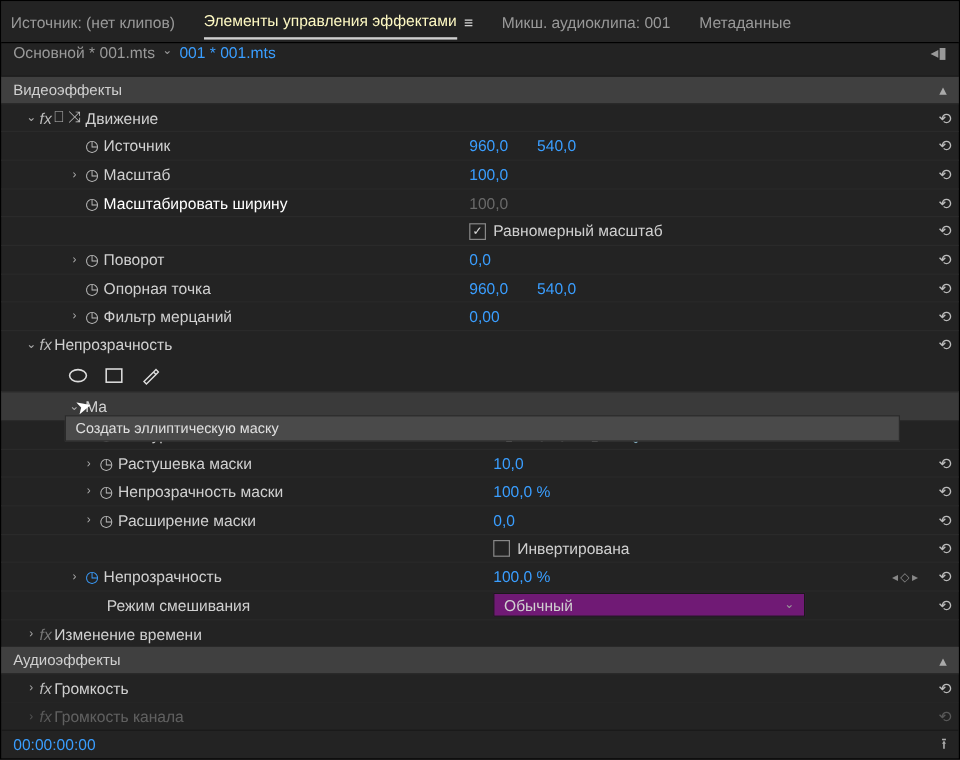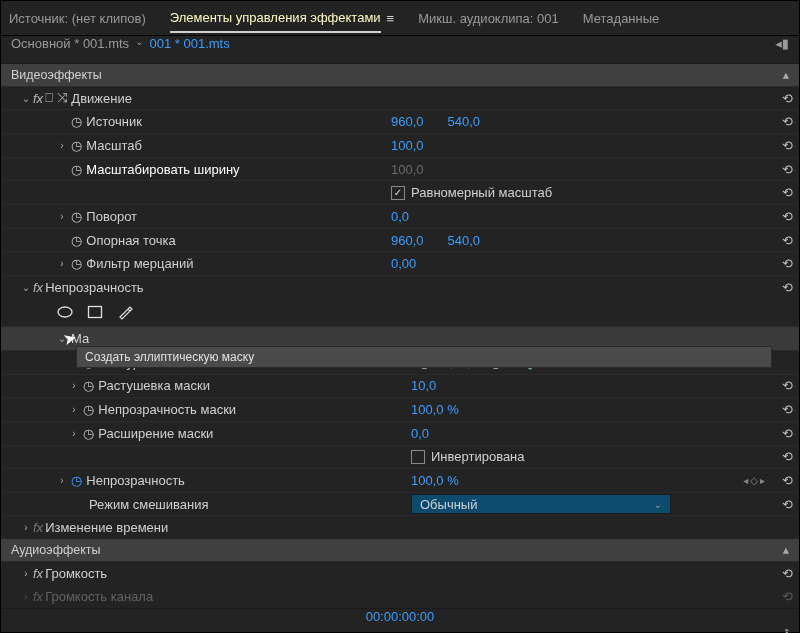--- a/index.html
+++ b/index.html
@@ -34,34 +34,34 @@
 .label.dim { color: #ffffff; }
 .values { position: absolute; left: 390px; display: flex; gap: 24px; }
 .val { color: #3a9eff; cursor: ew-resize; }
 .val.dim { color: #6a6a6a; }
 .reset { margin-left: auto; color: #bbb; cursor: pointer; }
 .sw.blue { color: #3a9eff; }
 
 .mask-tools { display: flex; gap: 10px; align-items: center; height: 28px; padding-left: 54px; }
 .tool { width: 20px; height: 18px; display: flex; align-items: center; justify-content: center; cursor: pointer; color: #ddd; }
 
-.tooltip { position: absolute; left: 76px; top: 346px; background: #4a4a4a; color: #e0e0e0; padding: 3px 12px 3px 8px; border: 1px solid #2a2a2a; font-size: 12px; z-index: 20; width: 696px; }
+.tooltip { position: absolute; left: 54px; top: 346px; background: #4a4a4a; color: #e0e0e0; padding: 3px 12px 3px 8px; border: 1px solid #2a2a2a; font-size: 12px; z-index: 20; width: 696px; }
 
 .playback { position: absolute; left: 410px; display: flex; gap: 6px; align-items: center; }
 .pb-btn { width: 20px; height: 18px; display: flex; align-items: center; justify-content: center; color: #ddd; cursor: pointer; }
 
 .checkbox { position: absolute; left: 390px; display: flex; align-items: center; gap: 6px; }
 .checkbox .box { width: 14px; height: 14px; border: 1px solid #888; display: flex; align-items: center; justify-content: center; font-size: 10px; color: #ddd; }
 
-.dropdown { position: absolute; left: 410px; width: 260px; height: 20px; background: #0c4a6e; border: 1px solid #1a1a1a; display: flex; align-items: center; padding: 0 8px; color: #d0d0d0; cursor: pointer; justify-content: space-between; }
+.dropdown { position: absolute; left: 410px; width: 260px; height: 20px; background: #701a75; border: 1px solid #1a1a1a; display: flex; align-items: center; padding: 0 8px; color: #d0d0d0; cursor: pointer; justify-content: space-between; }
 .dropdown .dd-chev { margin-left: auto; color: #999; font-size: 10px; }
 
 .keyframe-nav { position: absolute; right: 34px; display: flex; gap: 2px; color: #888; font-size: 10px; align-items: center; }
 
-.footer { margin-top: auto; display: flex; align-items: center; height: 24px; padding: 0 10px; border-top: 1px solid #1a1a1a; flex-direction: column; }
+.footer { margin-top: auto; display: flex; align-items: center; height: 24px; padding: 0 10px; border-top: 1px solid #1a1a1a; }
 .timecode { color: #3a9eff; }
 .footer-icon { margin-left: auto; color: #aaa; }
 
 .cursor { position: absolute; left: 63px; top: 329px; color: #fff; font-size: 16px; z-index: 30; pointer-events: none; transform: rotate(-15deg); }
 
 svg { display: block; }
 </style>
 </head>
 <body>
 

